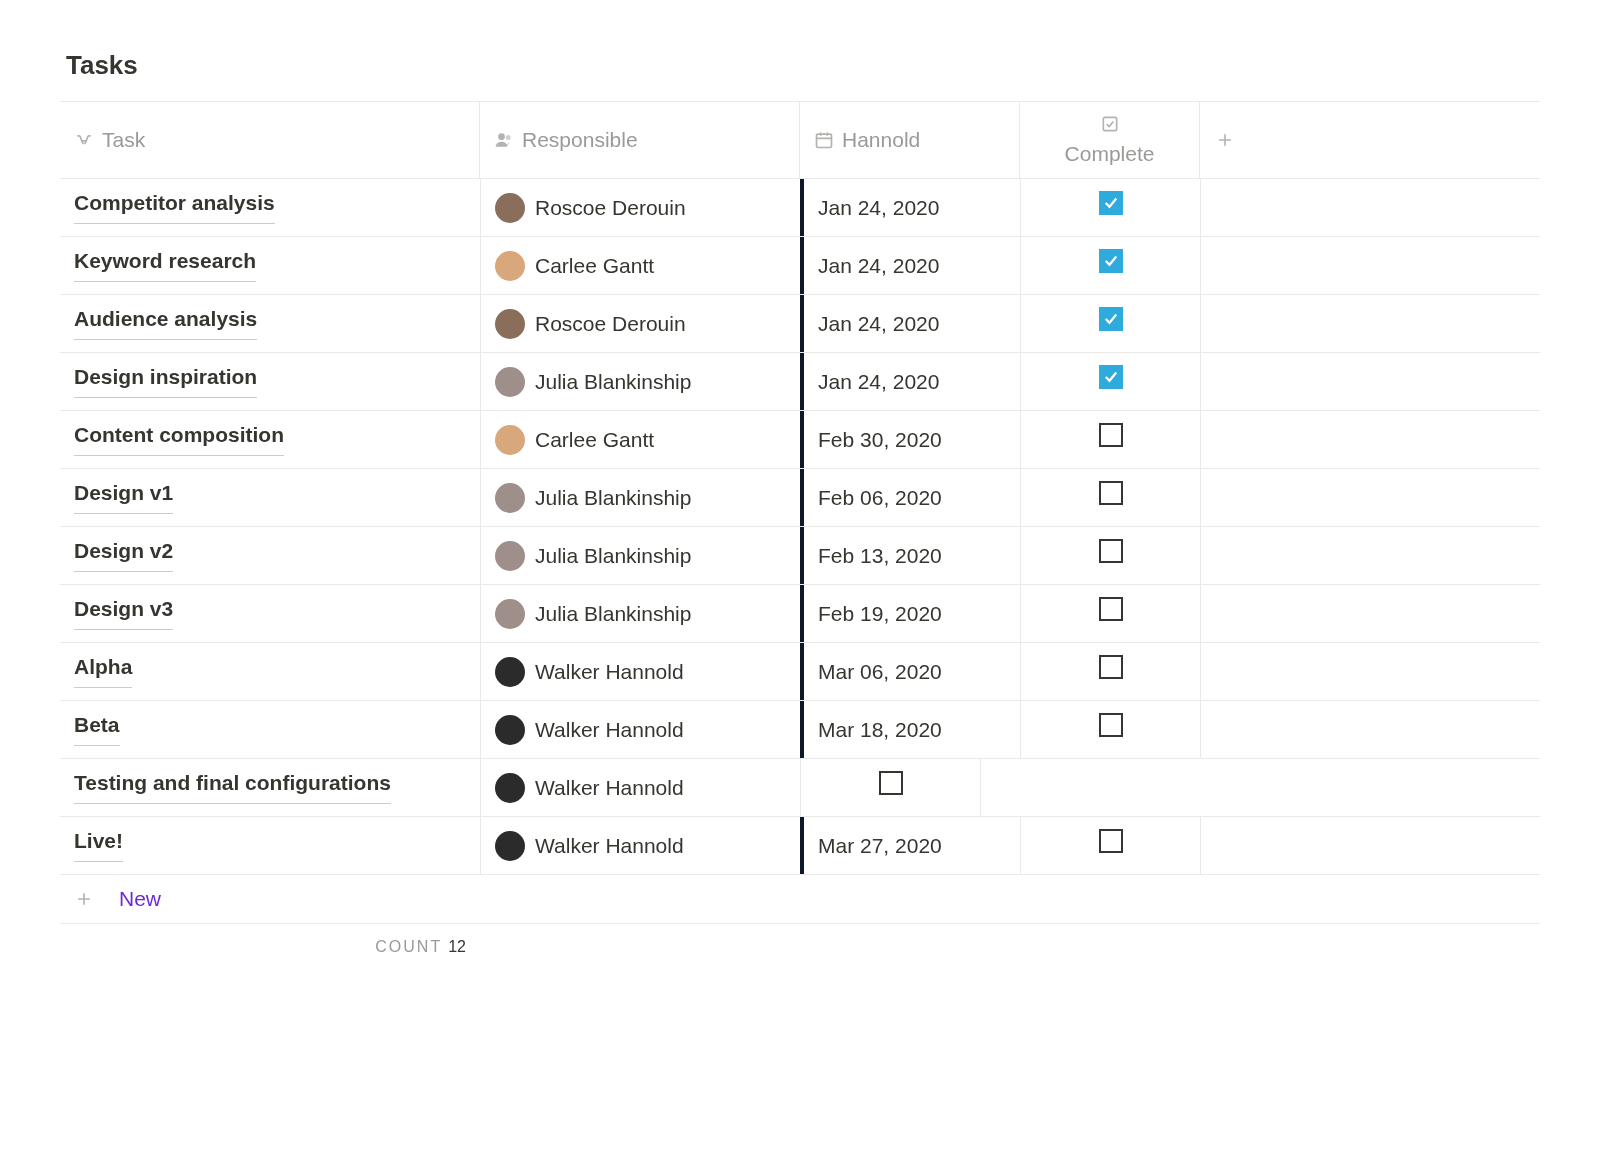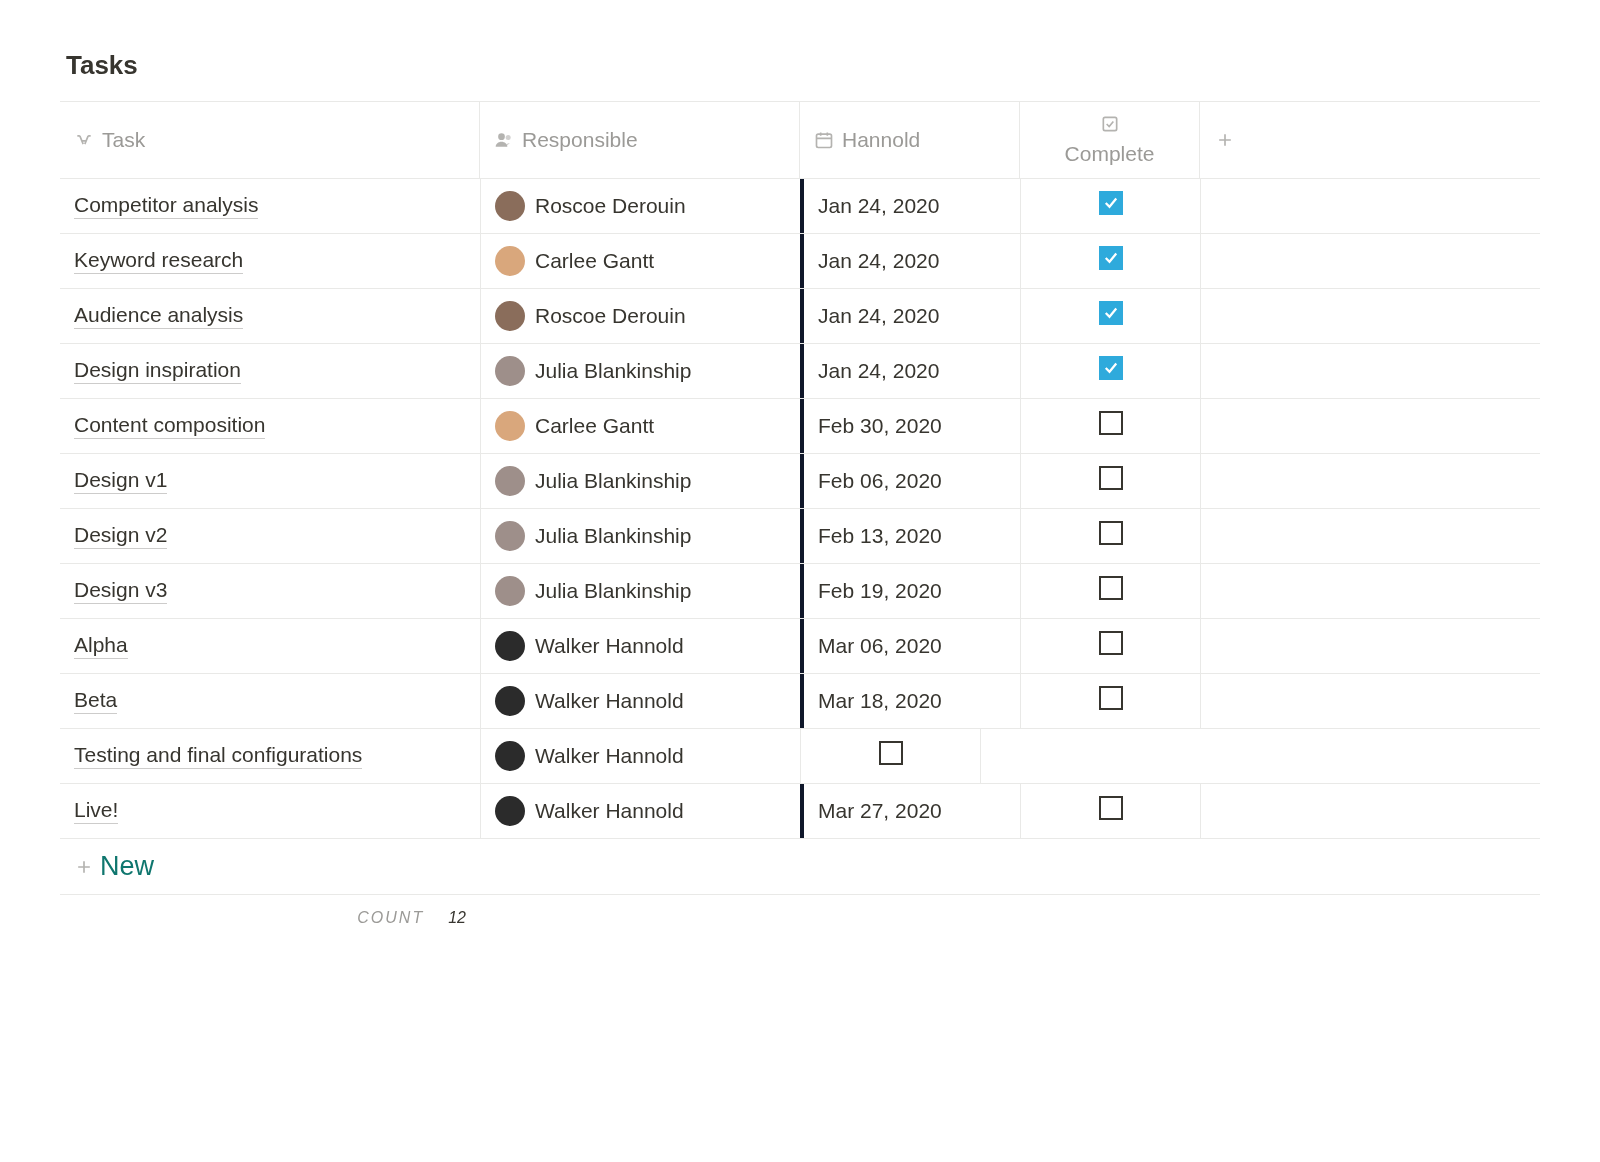--- a/index.html
+++ b/index.html
@@ -58,23 +58,23 @@
   .icon {
     display: inline-flex;
     align-items: center;
     justify-content: center;
     width: 20px;
     height: 20px;
     color: #b4b3b0;
   }
   .icon svg { width: 20px; height: 20px; }
   .task-title {
-    font-weight: 400;
+    font-weight: 700;
     border-bottom: 1px solid rgba(55,53,47,0.25);
-    padding-bottom: 1px;
+    padding-bottom: 8px;
   }
   .avatar {
     width: 30px;
     height: 30px;
     border-radius: 50%;
     margin-right: 10px;
     background: #888;
     flex-shrink: 0;
     display: inline-block;
   }
@@ -89,41 +89,40 @@
   }
   .checkbox.checked {
     background: #2eaadc;
     border-color: #2eaadc;
   }
   .checkbox.checked svg { stroke: #fff; }
   .new-row {
     display: flex;
     align-items: center;
     padding: 12px 14px;
-    color: #0f766e;
-    font-size: 27px;
-    gap: 6px;
+    color: #6d28d9;
+    font-size: 21px;
+    gap: 25px;
     border-bottom: 1px solid #e9e9e7;
   }
   .footer-row {
     display: flex;
     padding: 14px 0;
   }
   .count-cell {
     width: 420px;
     display: flex;
     justify-content: flex-end;
     align-items: flex-end;
-    gap: 24px;
+    gap: 6px;
     padding-right: 14px;
     color: #9b9a97;
     font-size: 16px;
     letter-spacing: 2px;
     text-transform: uppercase;
-    font-style: italic;
   }
   .count-val {
     color: #37352f;
     font-size: 16px;
     letter-spacing: 0;
   }
 </style>
 </head>
 <body>
 

